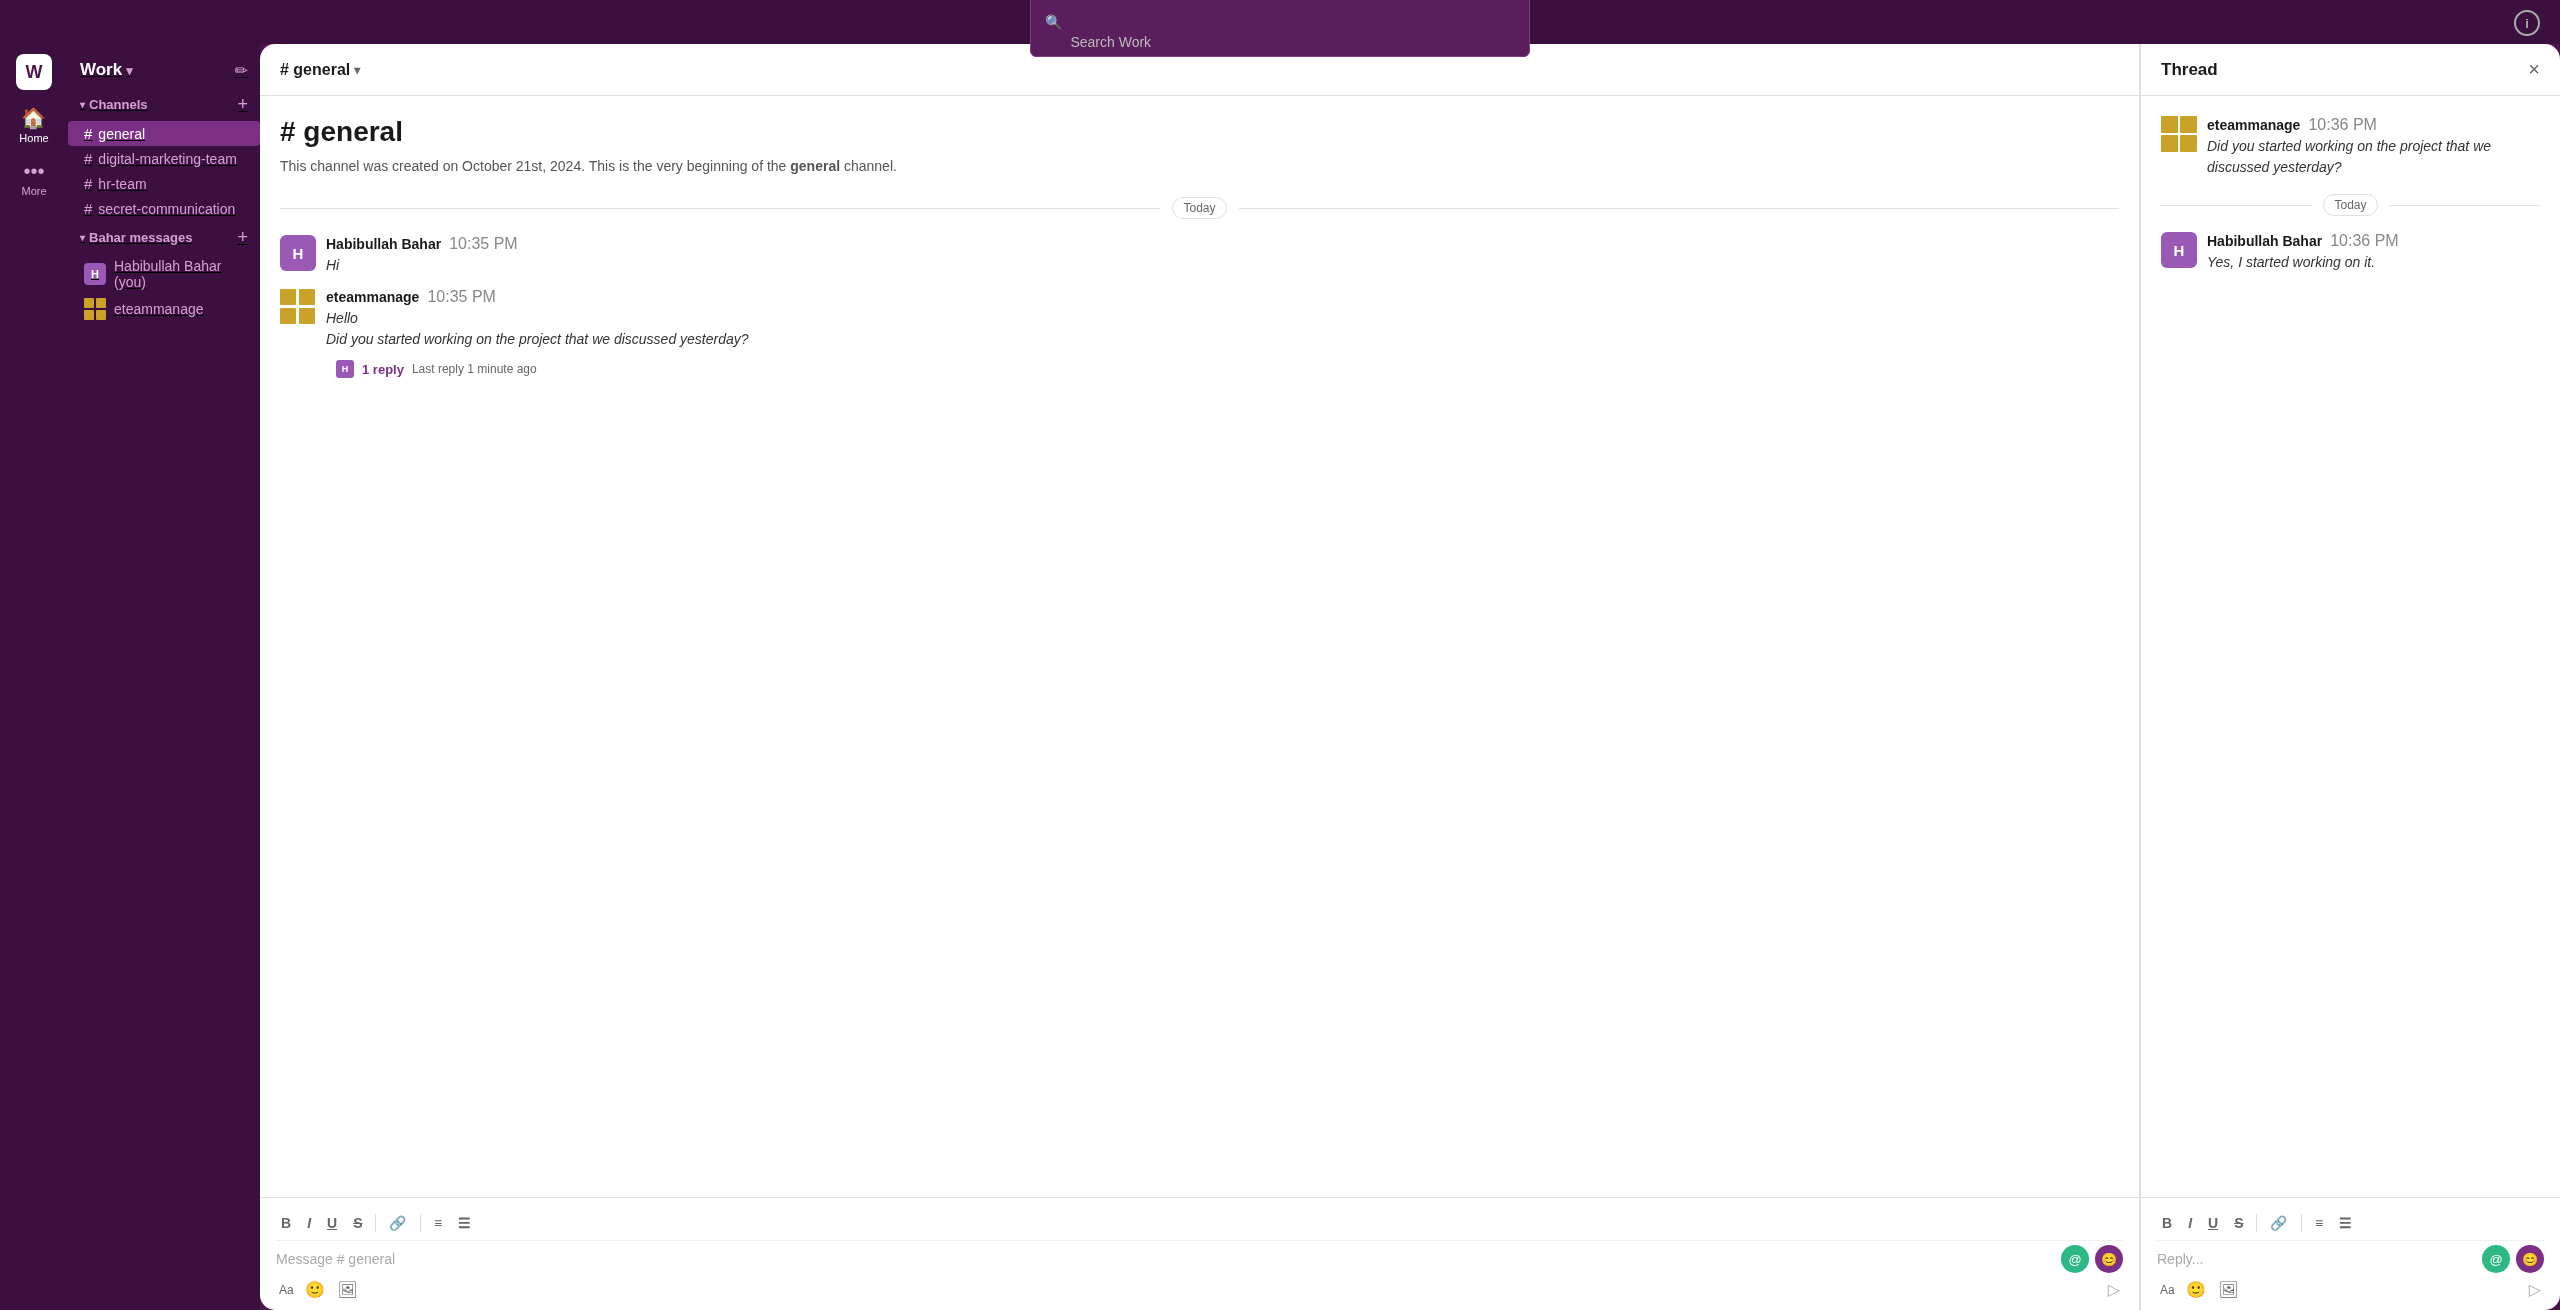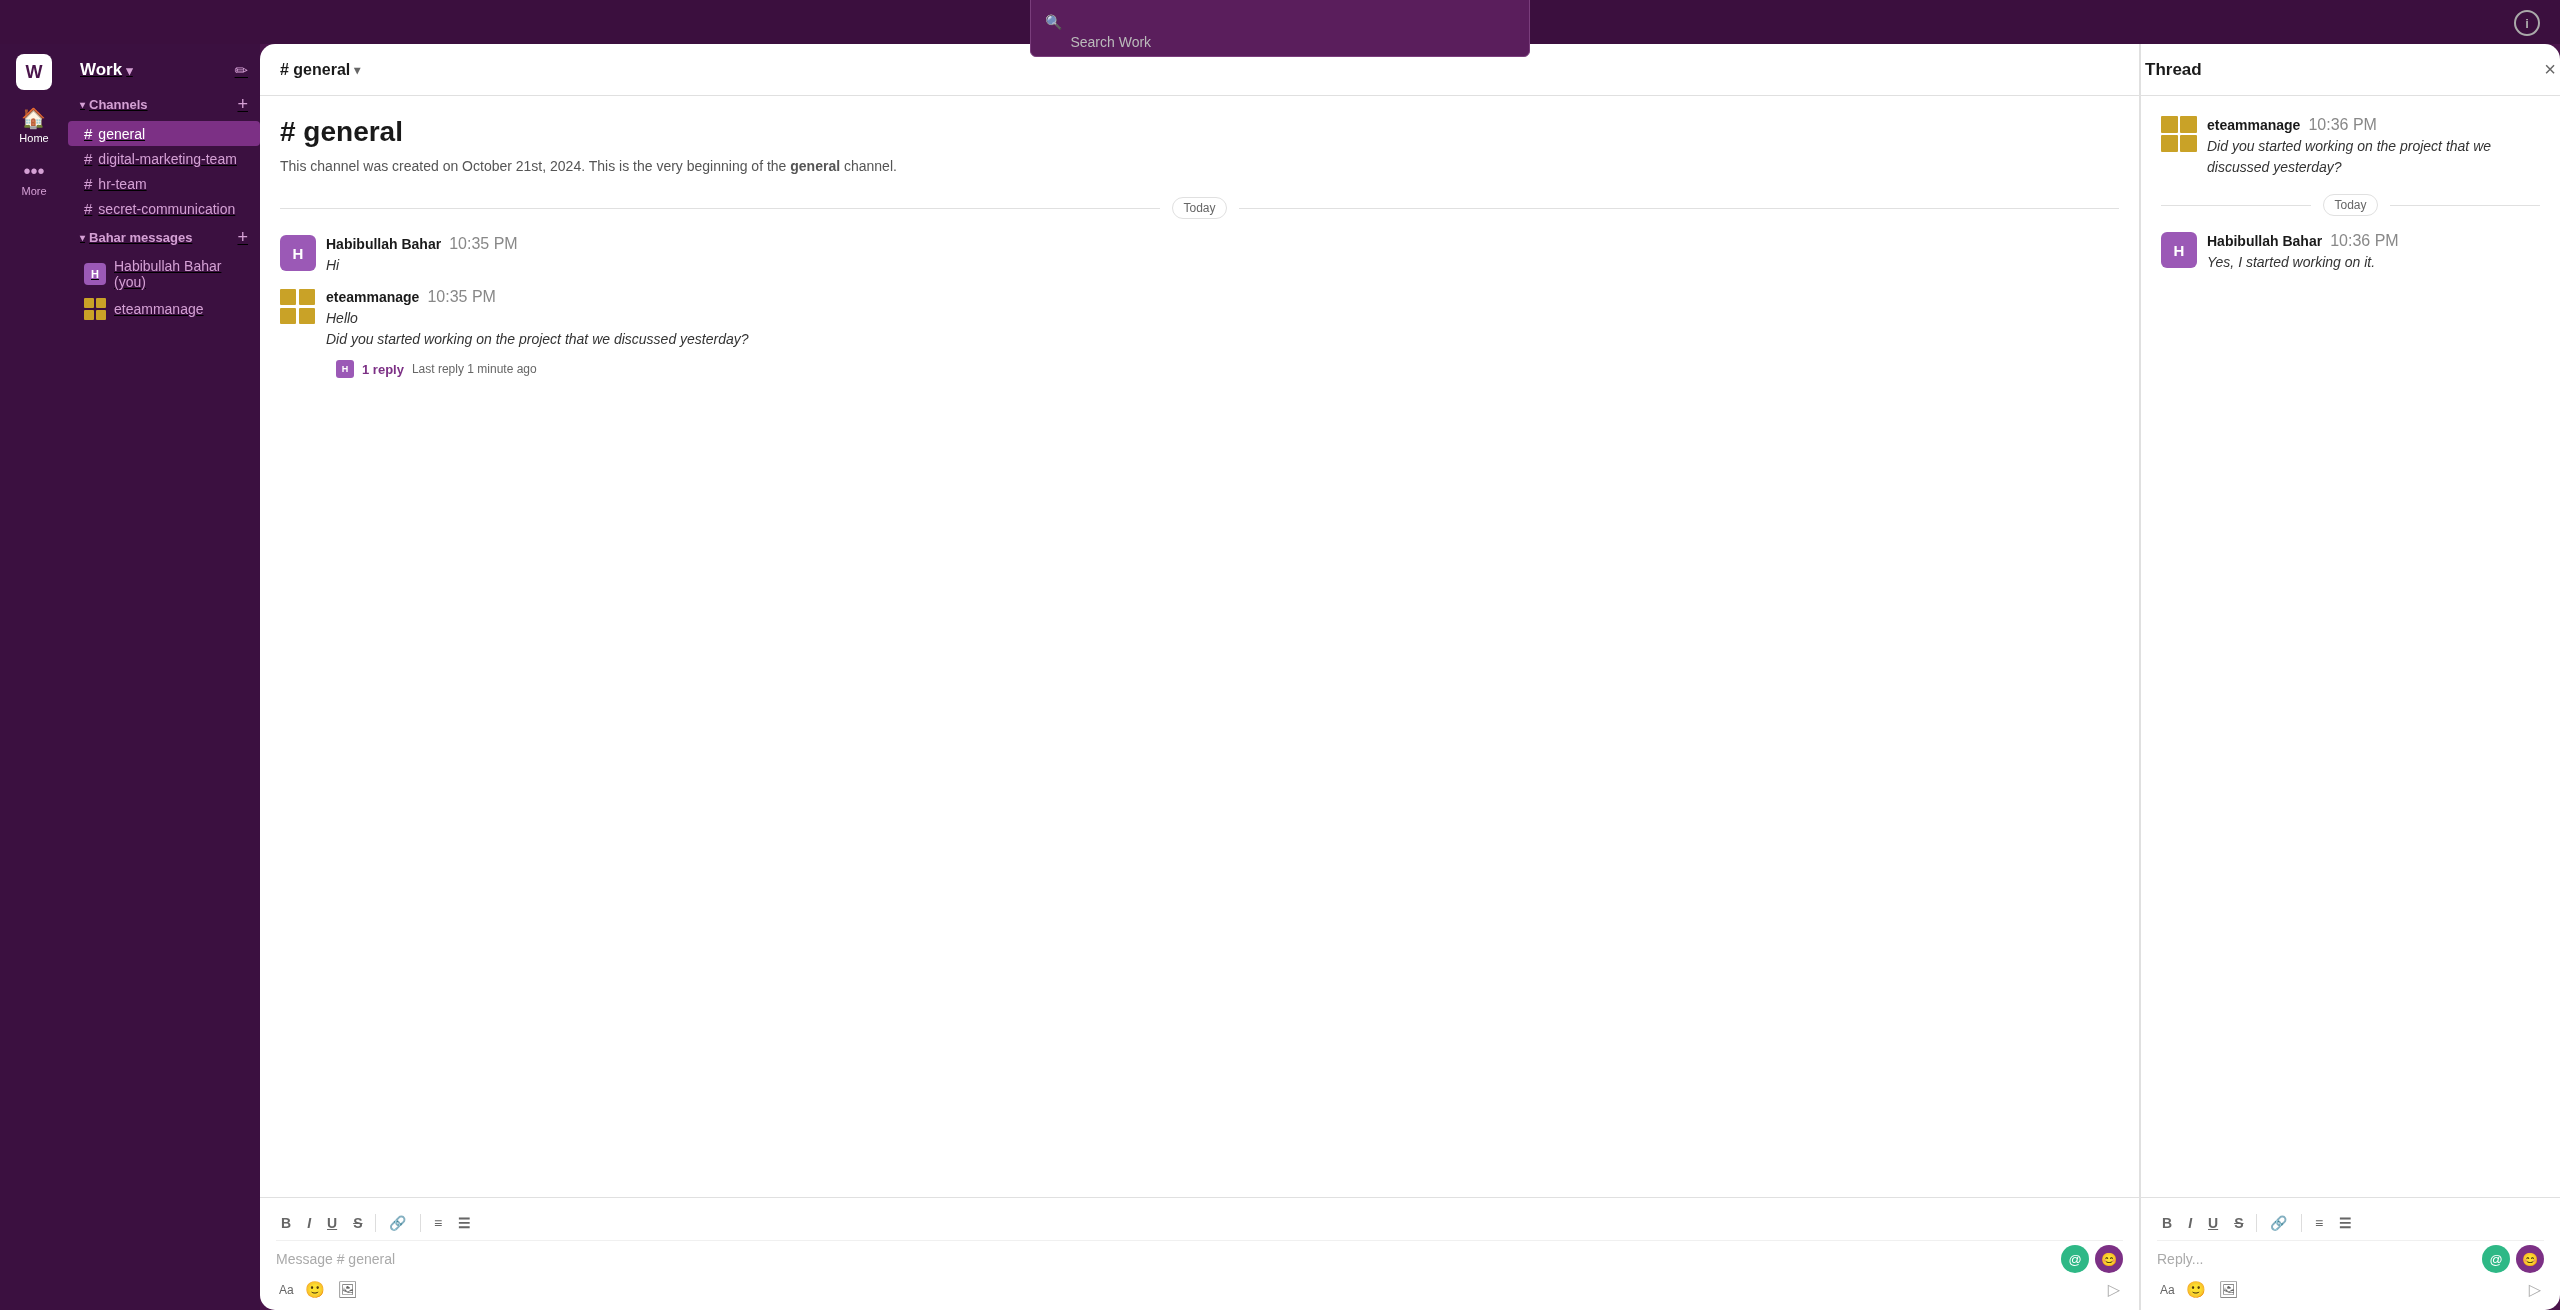--- a/index.html
+++ b/index.html
@@ -226,21 +226,21 @@
       display: flex; align-items: center; gap: 6px; padding-top: 4px;
     }
 
     
     .thread-panel {
       width: 420px; flex-shrink: 0; display: flex; flex-direction: column;
       border-left: 1px solid #e0e0e0;
     }
     .thread-header {
       display: flex; align-items: center; justify-content: space-between;
-      padding: 14px 4px; border-bottom: 1px solid #e0e0e0; height: 52px;
+      padding: 14px 20px; border-bottom: 1px solid #e0e0e0; height: 52px;
     }
     .thread-title { font-size: 17px; font-weight: 700; color: #1a1a1a; }
     .thread-close { background: none; border: none; cursor: pointer; color: #666; font-size: 20px; }
     .thread-body { flex: 1; overflow-y: auto; padding: 20px; }
 
     .thread-original {
       display: flex; gap: 10px; margin-bottom: 16px; align-items: flex-start;
     }
     .eteam-avatar-lg {
       width: 36px; height: 36px; flex-shrink: 0;

